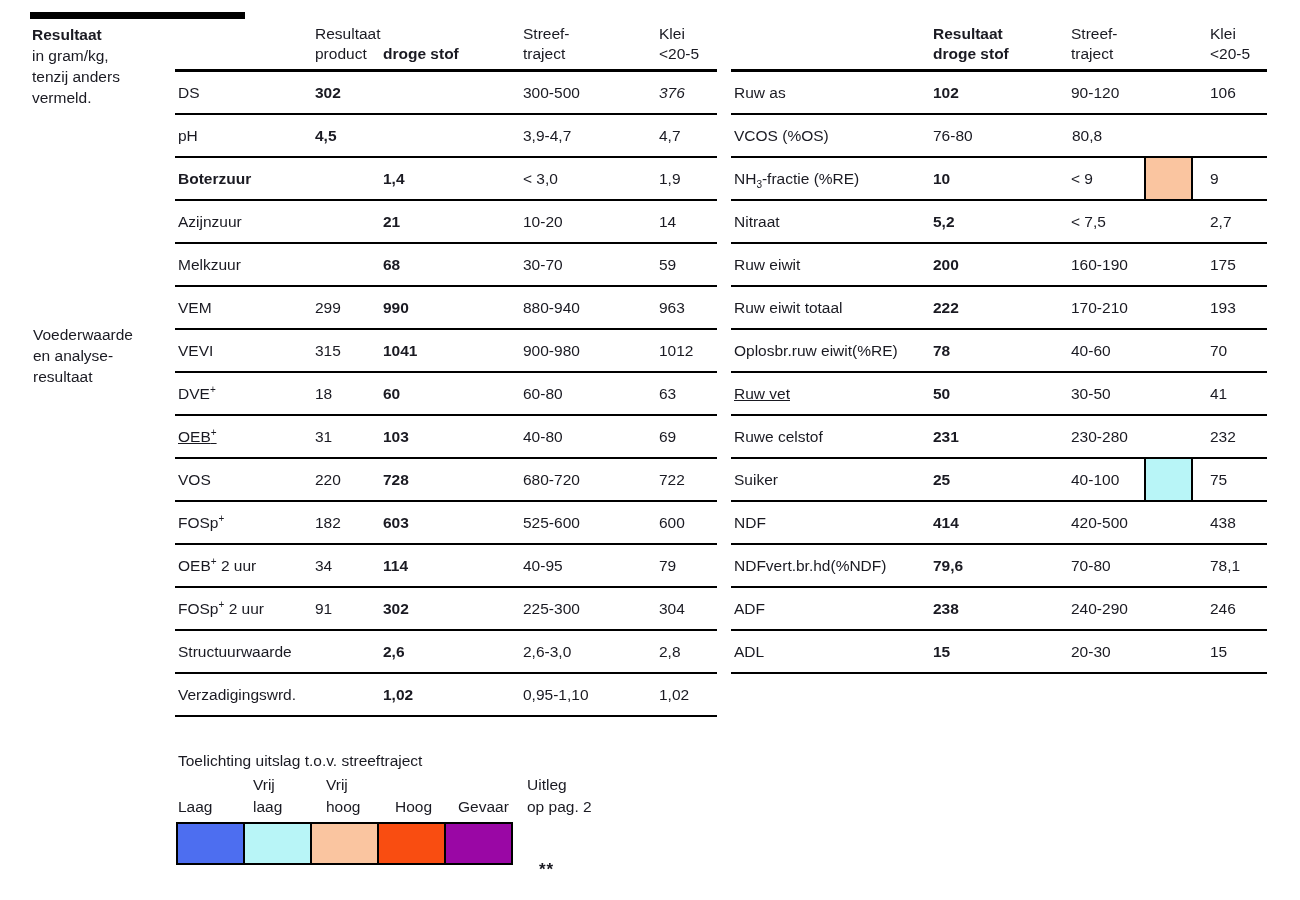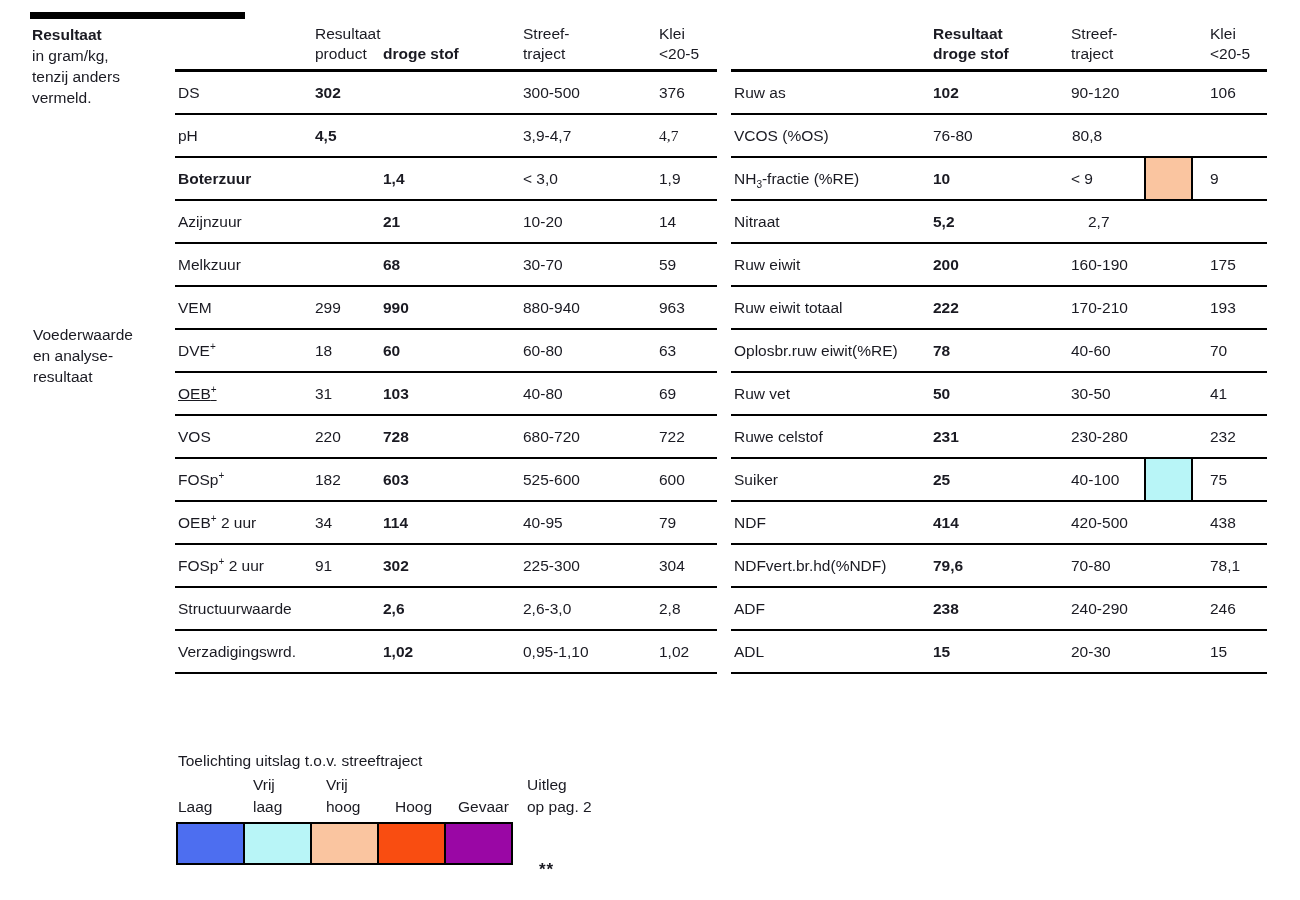--- a/index.html
+++ b/index.html
@@ -87,28 +87,28 @@
         <div class="cell c-klei-l" style="width: 62px;">
           <div>Klei</div>
           <div>&lt;20-5</div>
         </div>
       </div>
       <div class="row data-row">
         <div class="cell c-label" style="width: 140px;"><span>DS</span></div>
         <div class="cell c-product bold" style="width: 68px;">302</div>
         <div class="cell c-droge" style="width: 140px;"></div>
         <div class="cell c-streef" style="width: 132px;">300-500</div>
-        <div class="cell c-klei-l" style="width: 62px;">376</div>
+        <div class="cell c-klei-l" style="width: 62px; font-style: italic;">376</div>
       </div>
       <div class="row data-row">
         <div class="cell c-label" style="width: 140px;"><span>pH</span></div>
         <div class="cell c-product bold" style="width: 68px;">4,5</div>
         <div class="cell c-droge" style="width: 140px;"></div>
         <div class="cell c-streef" style="width: 132px;">3,9-4,7</div>
-        <div class="cell c-klei-l" style="width: 62px; font-family: Liberation Serif, serif;">4,7</div>
+        <div class="cell c-klei-l" style="width: 62px;">4,7</div>
       </div>
       <div class="row data-row">
         <div class="cell c-label" style="width: 140px; font-weight: bold;"><span>Boterzuur</span></div>
         <div class="cell c-product" style="width: 68px;"></div>
         <div class="cell c-droge" style="width: 140px;">1,4</div>
         <div class="cell c-streef" style="width: 132px;">&lt; 3,0</div>
         <div class="cell c-klei-l" style="width: 62px;">1,9</div>
       </div>
       <div class="row data-row">
         <div class="cell c-label" style="width: 140px;"><span>Azijnzuur</span></div>
@@ -125,20 +125,27 @@
         <div class="cell c-klei-l" style="width: 62px;">59</div>
       </div>
       <div class="row data-row">
         <div class="cell c-label" style="width: 140px;"><span>VEM</span></div>
         <div class="cell c-product" style="width: 68px;">299</div>
         <div class="cell c-droge" style="width: 140px;">990</div>
         <div class="cell c-streef" style="width: 132px;">880-940</div>
         <div class="cell c-klei-l" style="width: 62px;">963</div>
       </div>
       <div class="row data-row">
+        <div class="cell c-label" style="width: 140px;"><span>VEVI</span></div>
+        <div class="cell c-product" style="width: 68px;">315</div>
+        <div class="cell c-droge" style="width: 140px;">1041</div>
+        <div class="cell c-streef" style="width: 132px;">900-980</div>
+        <div class="cell c-klei-l" style="width: 62px;">1012</div>
+      </div>
+      <div class="row data-row">
         <div class="cell c-label" style="width: 140px;"><span>DVE</span><sup>+</sup></div>
         <div class="cell c-product" style="width: 68px;">18</div>
         <div class="cell c-droge" style="width: 140px;">60</div>
         <div class="cell c-streef" style="width: 132px;">60-80</div>
         <div class="cell c-klei-l" style="width: 62px;">63</div>
       </div>
       <div class="row data-row">
         <div class="cell c-label" style="width: 140px; text-decoration: underline;"><span>OEB</span><sup>+</sup></div>
         <div class="cell c-product" style="width: 68px;">31</div>
         <div class="cell c-droge" style="width: 140px;">103</div>
@@ -221,20 +228,21 @@
       </div>
       <div class="row data-row">
         <div class="cell c-label" style="width: 202px;"><span>NH</span><sub>3</sub><span>-fractie (%RE)</span></div>
         <div class="cell c-result" style="width: 138px;">10</div>
         <div class="cell c-streef" style="width: 122px;">&lt; 9<div class="flag" style="background: rgb(250, 197, 160);"></div></div>
         <div class="cell c-klei-r" style="width: 74px;">9</div>
       </div>
       <div class="row data-row">
         <div class="cell c-label" style="width: 202px;"><span>Nitraat</span></div>
         <div class="cell c-result" style="width: 138px;">5,2</div>
+        <div class="cell c-streef" style="width: 122px;">&lt; 7,5</div>
         <div class="cell c-klei-r" style="width: 74px;">2,7</div>
       </div>
       <div class="row data-row">
         <div class="cell c-label" style="width: 202px;"><span>Ruw eiwit</span></div>
         <div class="cell c-result" style="width: 138px;">200</div>
         <div class="cell c-streef" style="width: 122px;">160-190</div>
         <div class="cell c-klei-r" style="width: 74px;">175</div>
       </div>
       <div class="row data-row">
         <div class="cell c-label" style="width: 202px;"><span>Ruw eiwit totaal</span></div>
@@ -242,21 +250,21 @@
         <div class="cell c-streef" style="width: 122px;">170-210</div>
         <div class="cell c-klei-r" style="width: 74px;">193</div>
       </div>
       <div class="row data-row">
         <div class="cell c-label" style="width: 202px;"><span>Oplosbr.ruw eiwit(%RE)</span></div>
         <div class="cell c-result" style="width: 138px;">78</div>
         <div class="cell c-streef" style="width: 122px;">40-60</div>
         <div class="cell c-klei-r" style="width: 74px;">70</div>
       </div>
       <div class="row data-row">
-        <div class="cell c-label" style="width: 202px;"><span>Ruw vet</span></div>
+        <div class="cell c-label" style="width: 202px; text-decoration: underline;"><span>Ruw vet</span></div>
         <div class="cell c-result" style="width: 138px;">50</div>
         <div class="cell c-streef" style="width: 122px;">30-50</div>
         <div class="cell c-klei-r" style="width: 74px;">41</div>
       </div>
       <div class="row data-row">
         <div class="cell c-label" style="width: 202px;"><span>Ruwe celstof</span></div>
         <div class="cell c-result" style="width: 138px;">231</div>
         <div class="cell c-streef" style="width: 122px;">230-280</div>
         <div class="cell c-klei-r" style="width: 74px;">232</div>
       </div>

